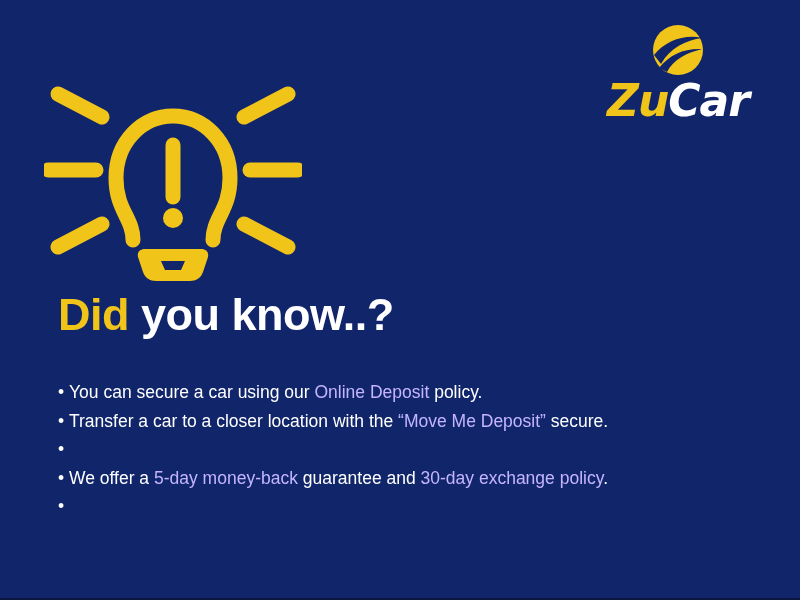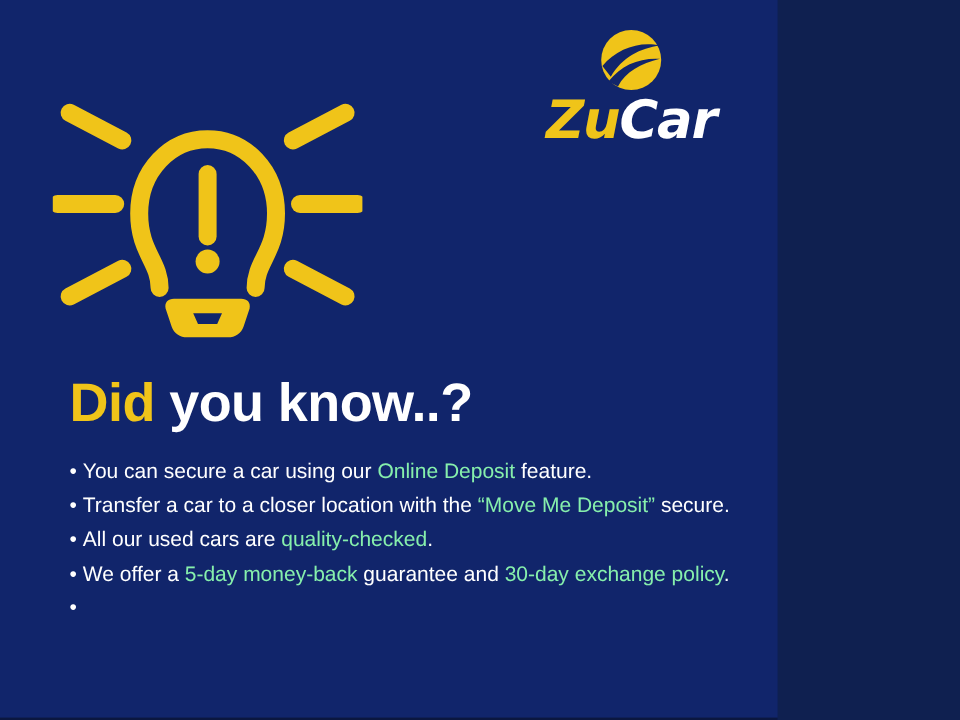--- a/index.html
+++ b/index.html
@@ -10,21 +10,21 @@
   body {
     width: 800px;
     height: 600px;
     overflow: hidden;
     font-family: "Liberation Sans", sans-serif;
     background: #0f2050;
   }
 
   .slide {
     position: relative;
-    width: 648px;
+    width: 800px;
     height: 600px;
     background: #11256b;
     box-sizing: border-box;
     border-bottom: 2px solid #0b1740;
     overflow: hidden;
   }
 
   
   .logo {
     position: absolute;
@@ -56,21 +56,21 @@
     left: 44px;
     top: 72px;
     width: 258px;
     height: 215px;
   }
 
   
   .heading {
     position: absolute;
     left: 58px;
-    top: 309px;
+    top: 288px;
     font-size: 45px;
     font-weight: bold;
     line-height: 54px;
     letter-spacing: -0.5px;
     white-space: nowrap;
   }
   .heading .h-gold { color: #f0c419; }
   .heading .h-white { color: #ffffff; }
 
   
@@ -89,21 +89,21 @@
     white-space: nowrap;
   }
   .bullet-dot {
     width: 11px;
     flex: 0 0 11px;
     color: #ffffff;
     font-size: 17.5px;
     line-height: 28.5px;
   }
   .bullet-text { color: #ffffff; }
-  .hl { color: #86efac; }
+  .hl { color: #c4b5fd; }
 </style>
 </head>
 <body>
 
 <div class="slide">
 
   <div class="logo">
     <svg class="logo-emblem" width="52" height="52" viewBox="0 0 52 52">
       <circle cx="26" cy="26" r="25" fill="#f0c419"></circle>
       <path d="M2 31 C 14 16, 34 10, 50 14 C 34 16, 18 24, 9 40 Z" fill="#11256b"></path>
@@ -137,29 +137,28 @@
     </svg>
   </div>
 
   <div class="heading">
     <span class="h-gold">Did</span><span class="h-white"> you know..?</span>
   </div>
 
   <div class="bullets">
       <div class="bullet-row">
         <span class="bullet-dot">•</span>
-        <span class="bullet-text"><span>You can secure a car using our </span><span class="hl">Online Deposit</span><span> feature.</span></span>
+        <span class="bullet-text"><span>You can secure a car using our </span><span class="hl">Online Deposit</span><span> policy.</span></span>
       </div>
       <div class="bullet-row">
         <span class="bullet-dot">•</span>
         <span class="bullet-text"><span>Transfer a car to a closer location with the </span><span class="hl">“Move Me Deposit”</span><span> secure.</span></span>
       </div>
       <div class="bullet-row">
         <span class="bullet-dot">•</span>
-        <span class="bullet-text"><span>All our used cars are </span><span class="hl">quality-checked</span><span>.</span></span>
       </div>
       <div class="bullet-row">
         <span class="bullet-dot">•</span>
         <span class="bullet-text"><span>We offer a </span><span class="hl">5-day money-back</span><span> guarantee and </span><span class="hl">30-day exchange policy</span><span>.</span></span>
       </div>
       <div class="bullet-row">
         <span class="bullet-dot">•</span>
       </div>
     </div>
 

